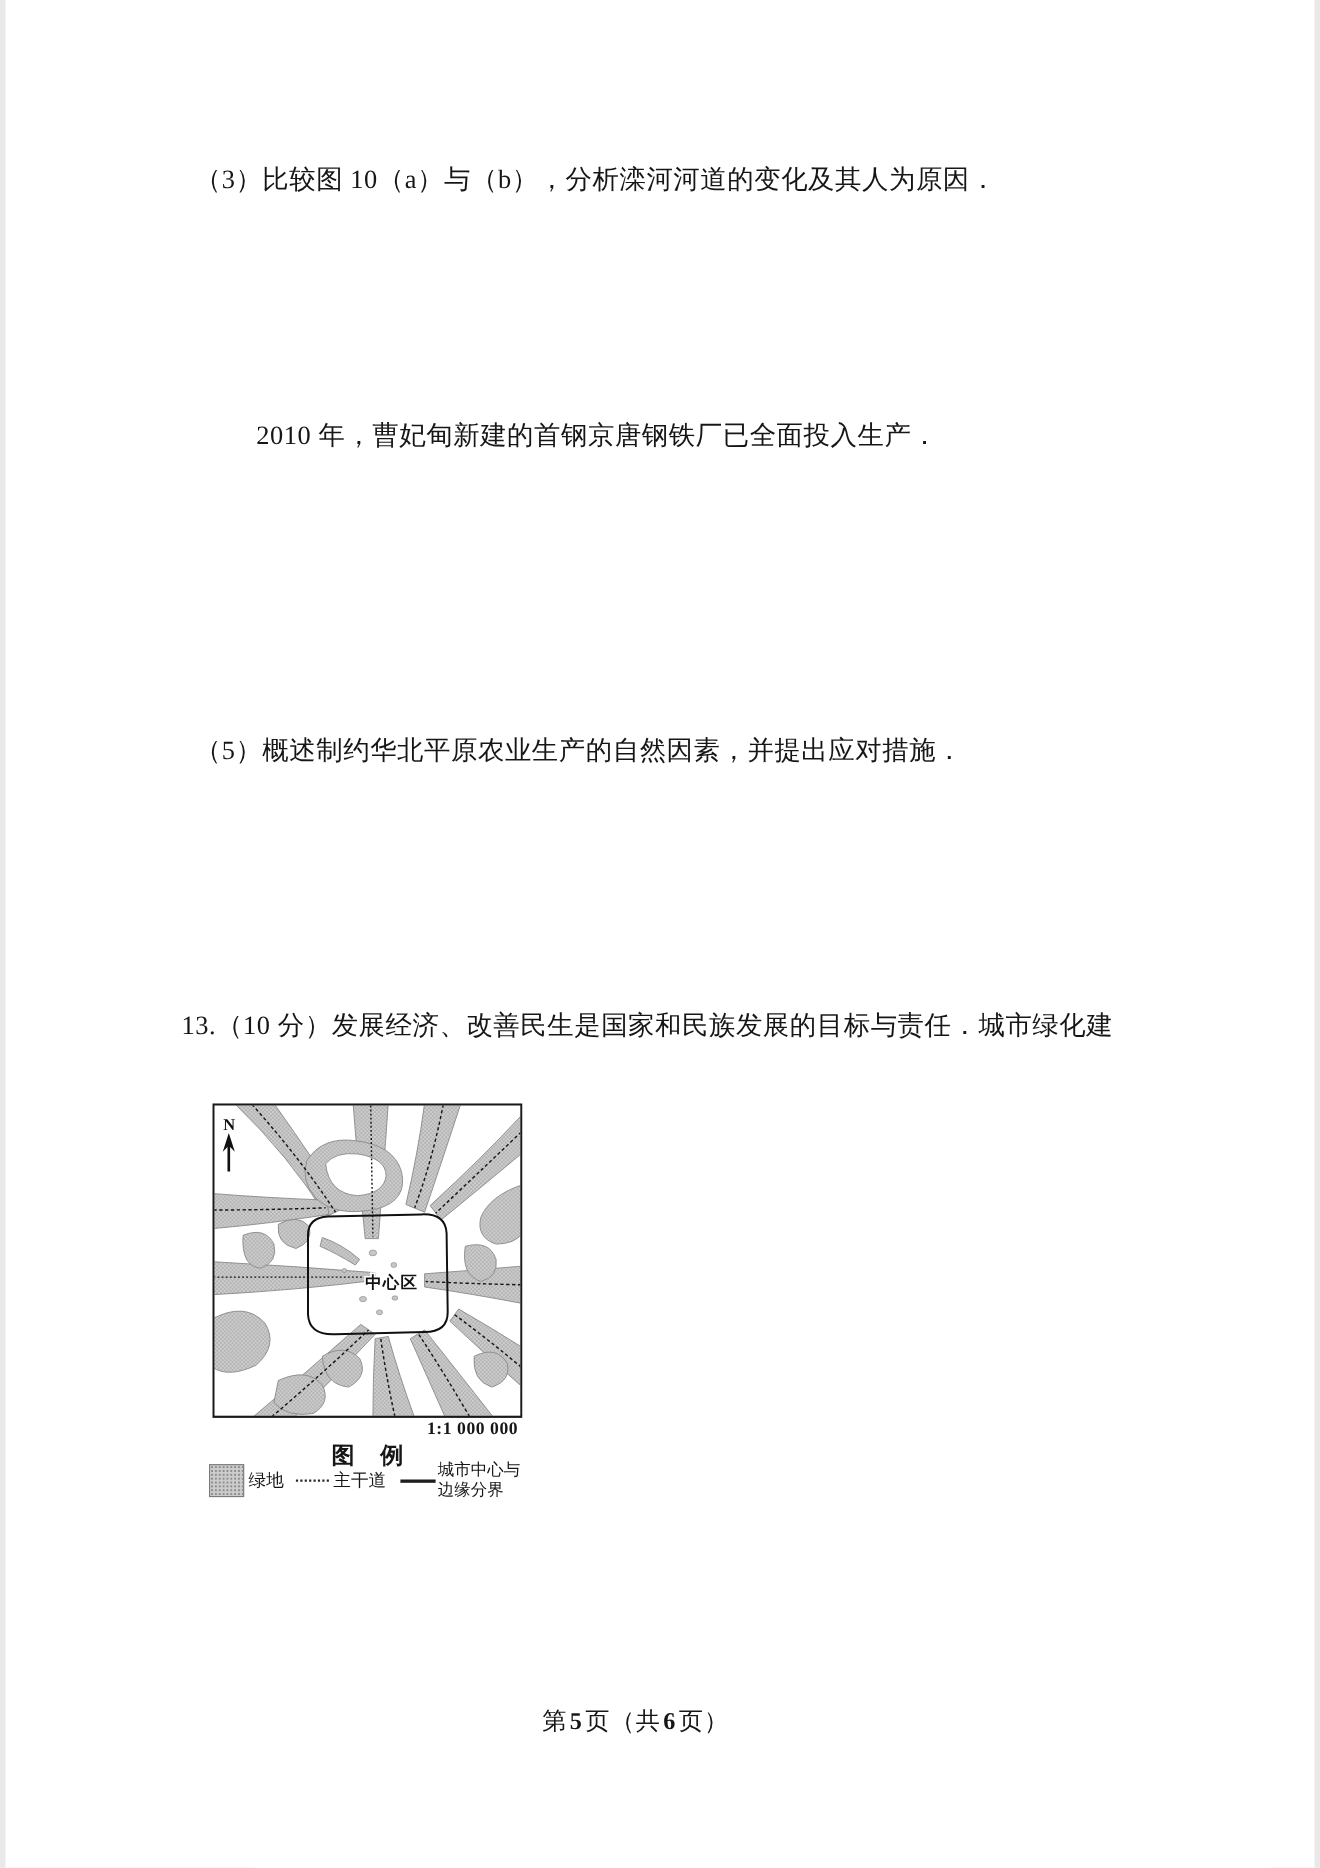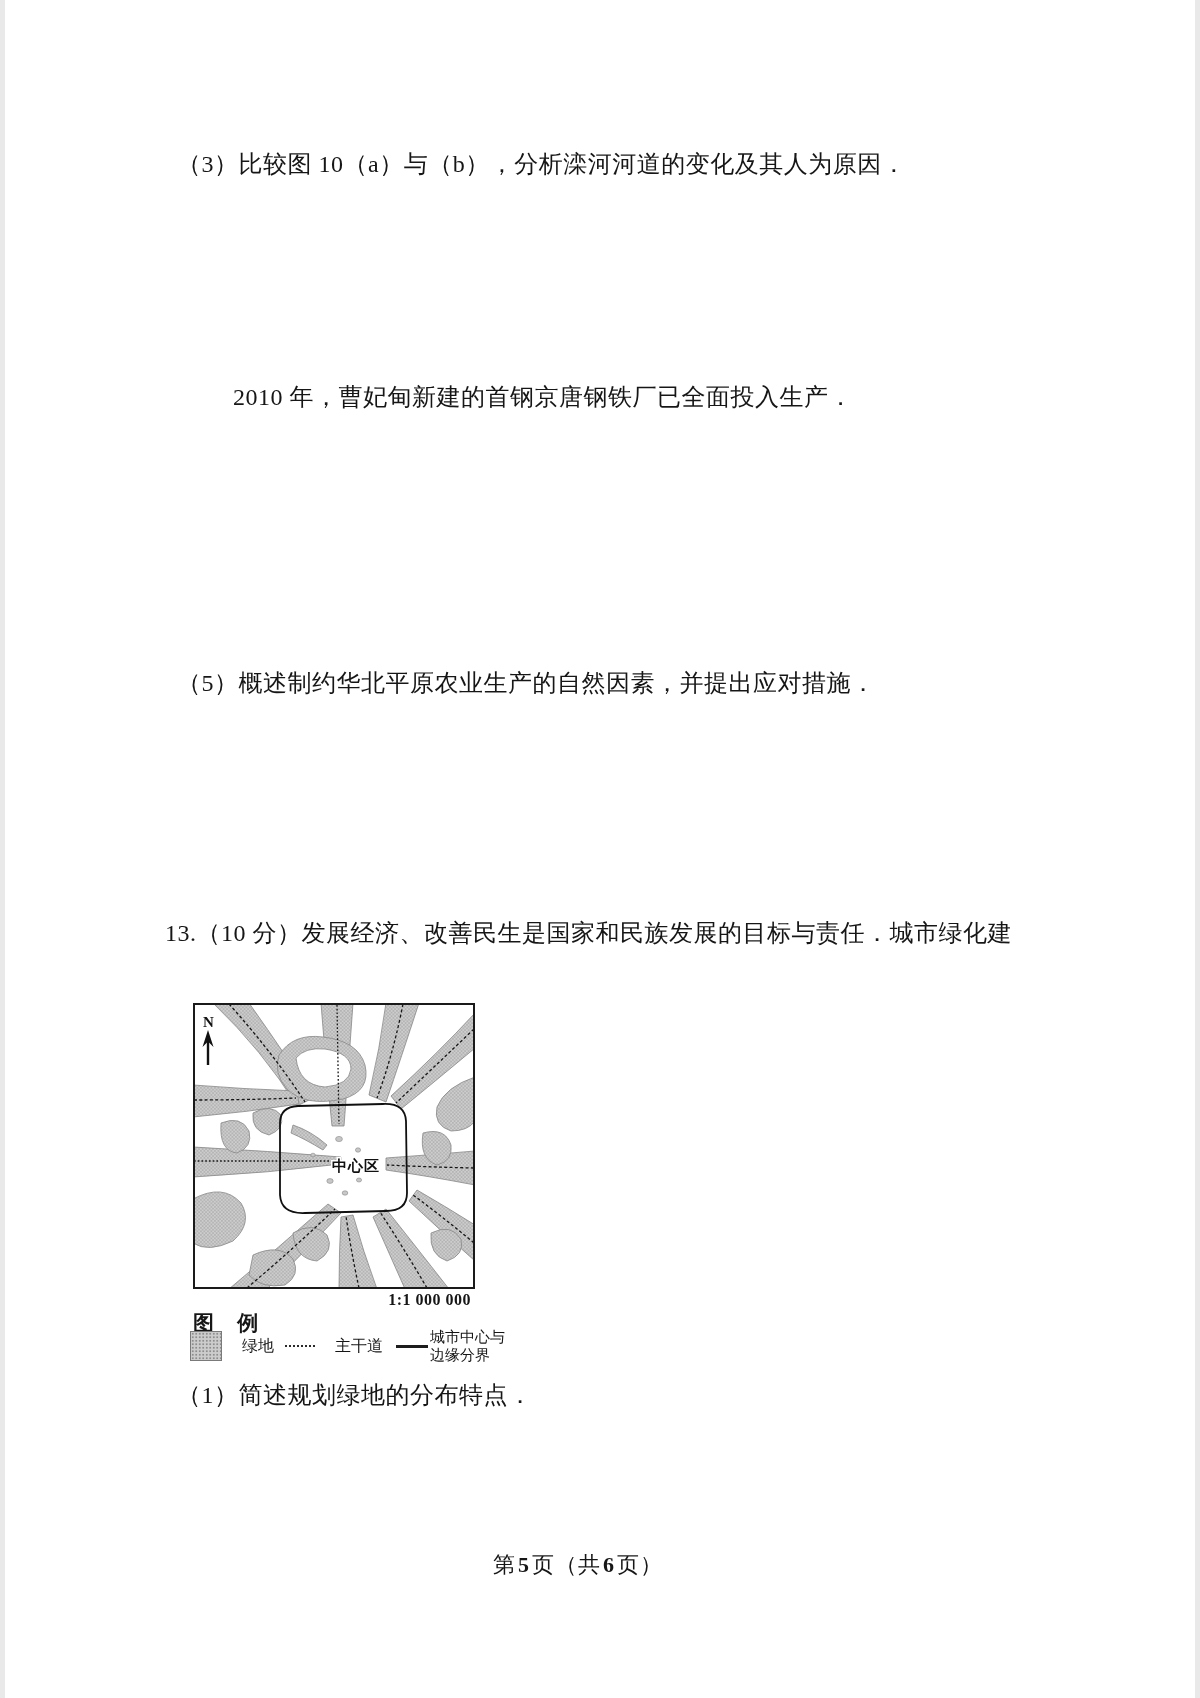--- a/index.html
+++ b/index.html
@@ -13,35 +13,35 @@
     position:absolute; font-size:24px; line-height:1.25;
     white-space:nowrap; letter-spacing:0.5px;
   }
   .map-figure { position:absolute; left:188px; top:1003px; width:282px; }
   .map-figure svg { display:block; }
   .scale-line {
     width:282px; text-align:right; padding-right:4px; box-sizing:border-box;
     font-size:16px; font-weight:bold; margin-top:2px; letter-spacing:0.5px;
   }
   .legend-title {
-    width:282px; text-align:left; font-size:21px; font-weight:bold;
+    width:282px; text-align:center; font-size:21px; font-weight:bold;
     word-spacing:18px; margin-top:0px;
   }
   .legend-row {
     position:absolute; left:185px; top:1328px; width:300px;
     display:flex; align-items:center; font-size:16px;
   }
   .swatch {
     width:30px; height:28px; flex:0 0 auto;
     background-color:#cccccc;
     background-image:radial-gradient(#8d8d8d 0.8px, rgba(0,0,0,0) 0.95px);
     background-size:3.5px 3.5px;
     border:1.5px solid #7a7a7a;
   }
-  .leg-label { margin-left:20px; white-space:nowrap; }
+  .leg-label { margin-left:4px; white-space:nowrap; }
   .dotted-sample { width:30px; height:0; border-top:2.5px dotted #2a2a2a; margin-left:11px; flex:0 0 auto; }
   .solid-sample  { width:32px; height:0; border-top:3px solid #1d1d1d; margin-left:13px; flex:0 0 auto; }
   .two-line { margin-left:2px; font-size:15px; line-height:1.2; white-space:nowrap; }
   .footer {
     position:absolute; left:488px; top:1550px; font-size:22px; letter-spacing:1px;
     white-space:nowrap;
   }
   .footer .num { font-weight:bold; margin:0 2px; }
 </style>
 </head>
@@ -147,19 +147,18 @@
     <span class="leg-label">绿地</span>
     <span class="dotted-sample"></span>
     <span class="leg-label">主干道</span>
     <span class="solid-sample"></span>
     <span class="two-line">
       <span>城市中心与</span><br>
       <span>边缘分界</span>
     </span>
   </div>
 
-  <div class="line" style="left:172px; top:1380px;">（1）简述规划绿地的分布特点．</div>
 
   <div class="footer">
     <span>第</span><span class="num">5</span><span>页（共</span><span class="num">6</span><span>页）</span>
   </div>
 
 </div>
 
 </body></html>

